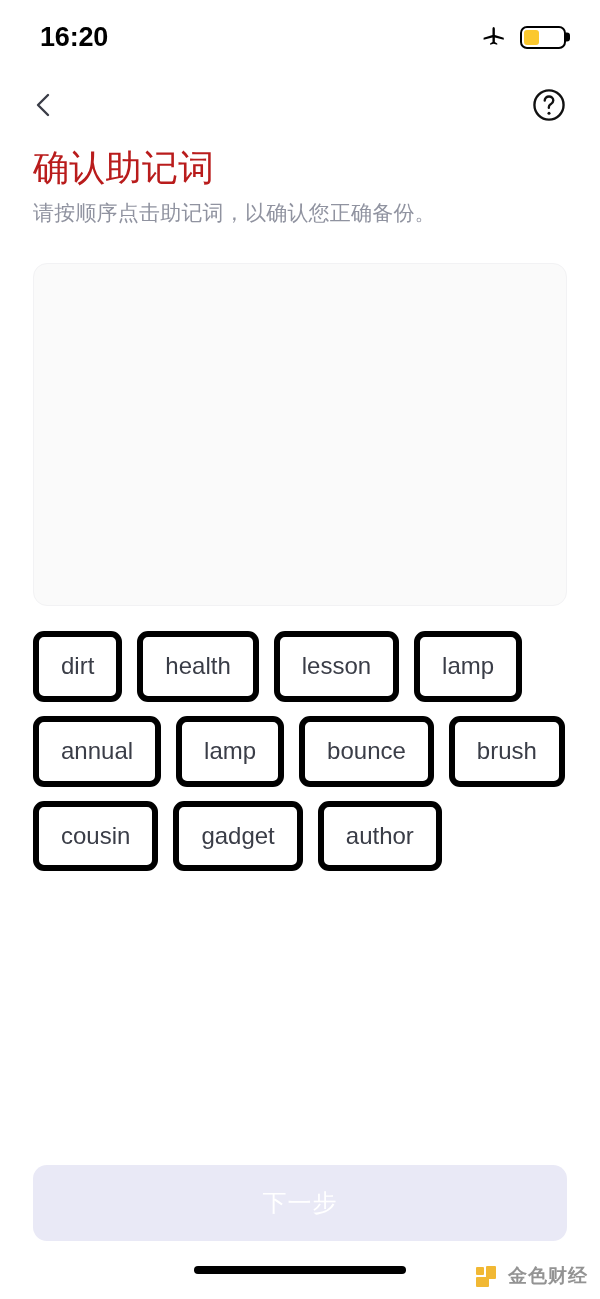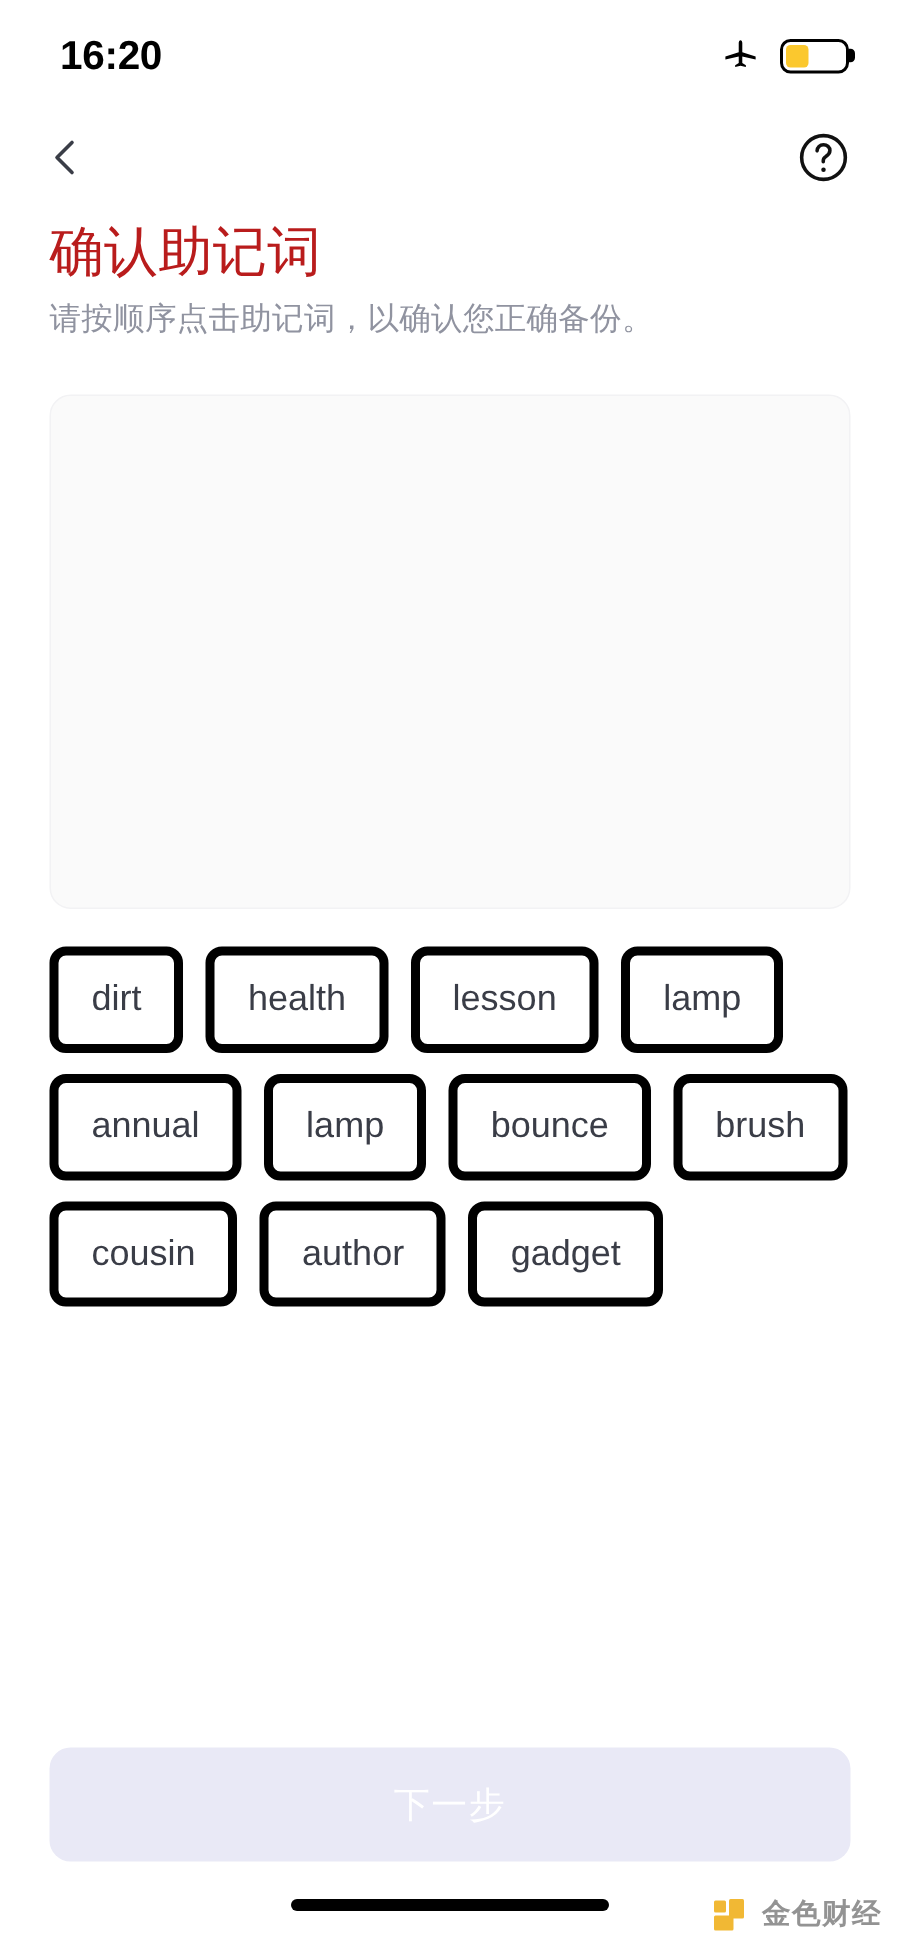--- a/index.html
+++ b/index.html
@@ -257,22 +257,22 @@
   <div class="word-pool">
     <div class="word-chip">dirt</div>
     <div class="word-chip">health</div>
     <div class="word-chip">lesson</div>
     <div class="word-chip">lamp</div>
     <div class="word-chip">annual</div>
     <div class="word-chip">lamp</div>
     <div class="word-chip">bounce</div>
     <div class="word-chip">brush</div>
     <div class="word-chip">cousin</div>
+    <div class="word-chip">gadget</div>
     <div class="word-chip">author</div>
-    <div class="word-chip">gadget</div>
   </div>
 
   <div class="footer">
     <button class="next-btn" disabled="" style="background: rgb(233, 233, 246); color: rgb(255, 255, 255);">下一步</button>
   </div>
 
   <div class="bottom-bar">
     <div class="home-indicator"></div>
     <div class="watermark">
       <span class="wm-logo">

